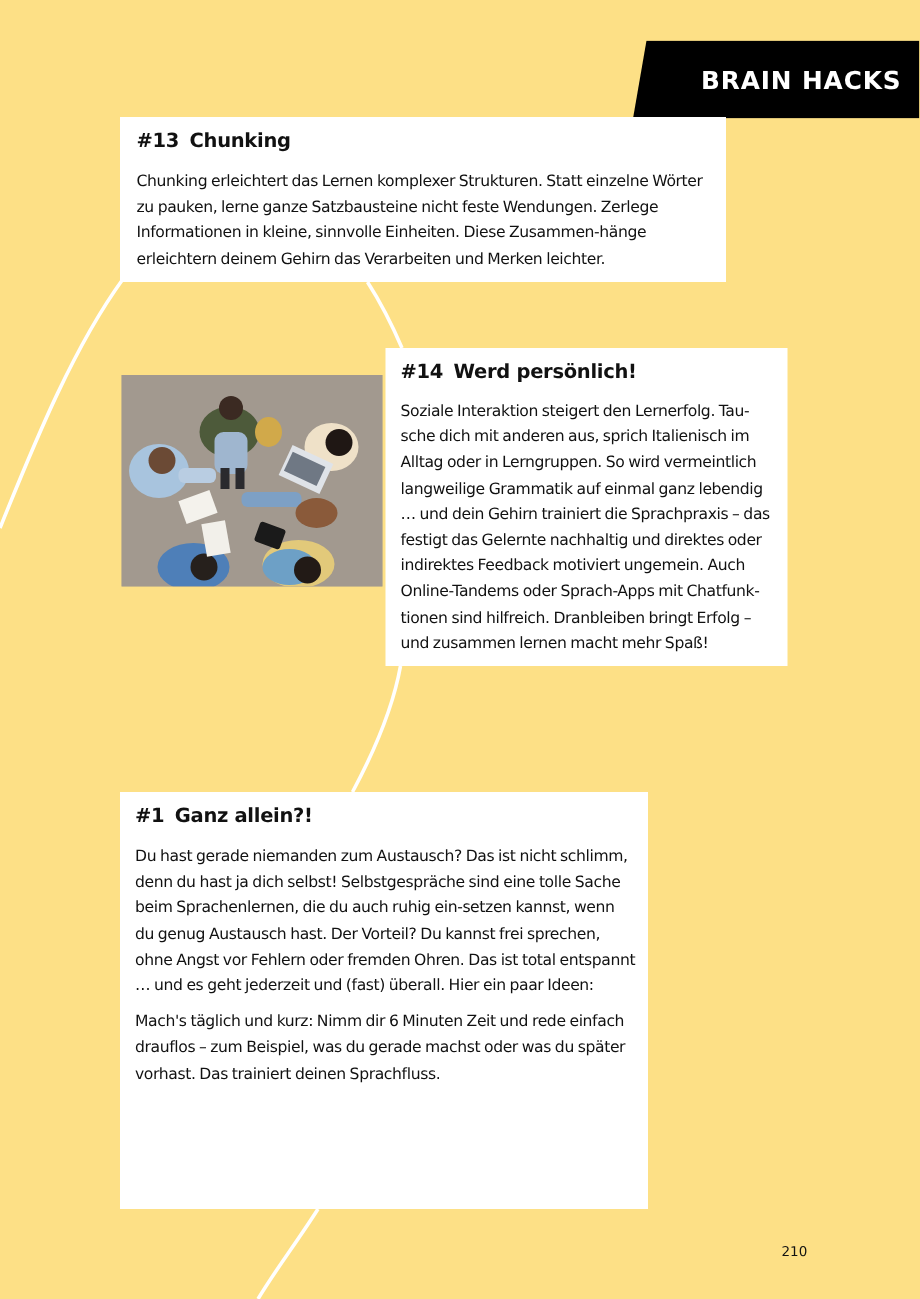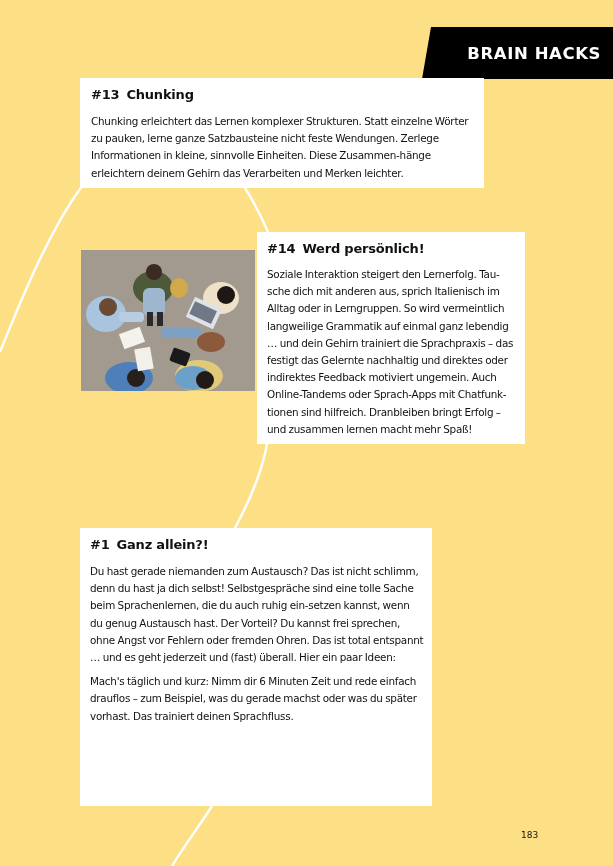--- a/index.html
+++ b/index.html
@@ -115,13 +115,13 @@
 </div>
 
 <div class="box" id="box15">
   <h2>
     <span class="num">#1</span><span>Ganz allein?!</span>
   </h2>
   <p>Du hast gerade niemanden zum Austausch? Das ist nicht schlimm, denn du hast ja dich selbst! Selbstgespräche sind eine tolle Sache beim Sprachenlernen, die du auch ruhig ein-setzen kannst, wenn du genug Austausch hast. Der Vorteil? Du kannst frei sprechen, ohne Angst vor Fehlern oder fremden Ohren. Das ist total entspannt … und es geht jederzeit und (fast) überall. Hier ein paar Ideen:</p>
   <p class="gap">Mach's täglich und kurz: Nimm dir 6 Minuten Zeit und rede einfach drauflos – zum Beispiel, was du gerade machst oder was du später vorhast. Das trainiert deinen Sprachfluss.</p>
 </div>
 
-<div class="page-num">183</div>
+<div class="page-num">210</div>
 
 </body></html>

